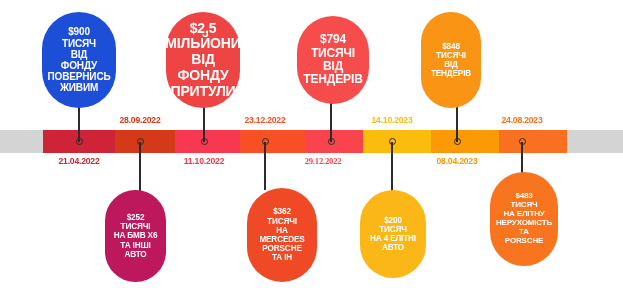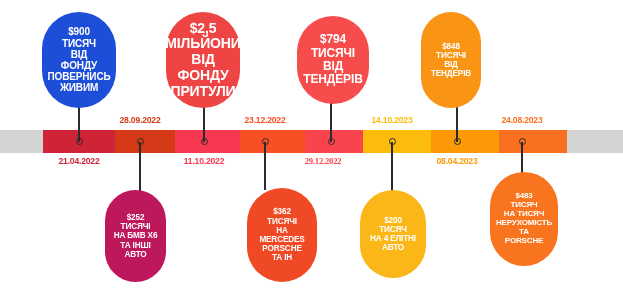--- a/index.html
+++ b/index.html
@@ -152,21 +152,21 @@
           <span>ТЕНДЕРІВ</span>
         </div>
       </div>
       <div class="stem" style="left: 521.2px; top: 141.5px; height: 48.5px;"></div>
       <div class="ring" style="left: 518.5px; top: 138px;"></div>
       <div class="date" style="color: rgb(249, 113, 32); width: 70px; left: 487px; top: 115px;">24.08.2023</div>
       <div class="bubble" style="left: 490px; top: 172px; width: 68px; height: 94px; background: rgb(248, 116, 31); font-size: 8px;">
         <div>
           <span>$483</span>
           <span>ТИСЯЧ</span>
-          <span>НА ТИСЯЧ</span>
+          <span>НА ЕЛІТНУ</span>
           <span>НЕРУХОМІСТЬ</span>
           <span>ТА</span>
           <span>PORSCHE</span>
         </div>
       </div>
     </div>
 
 </div>
 
 </body></html>

